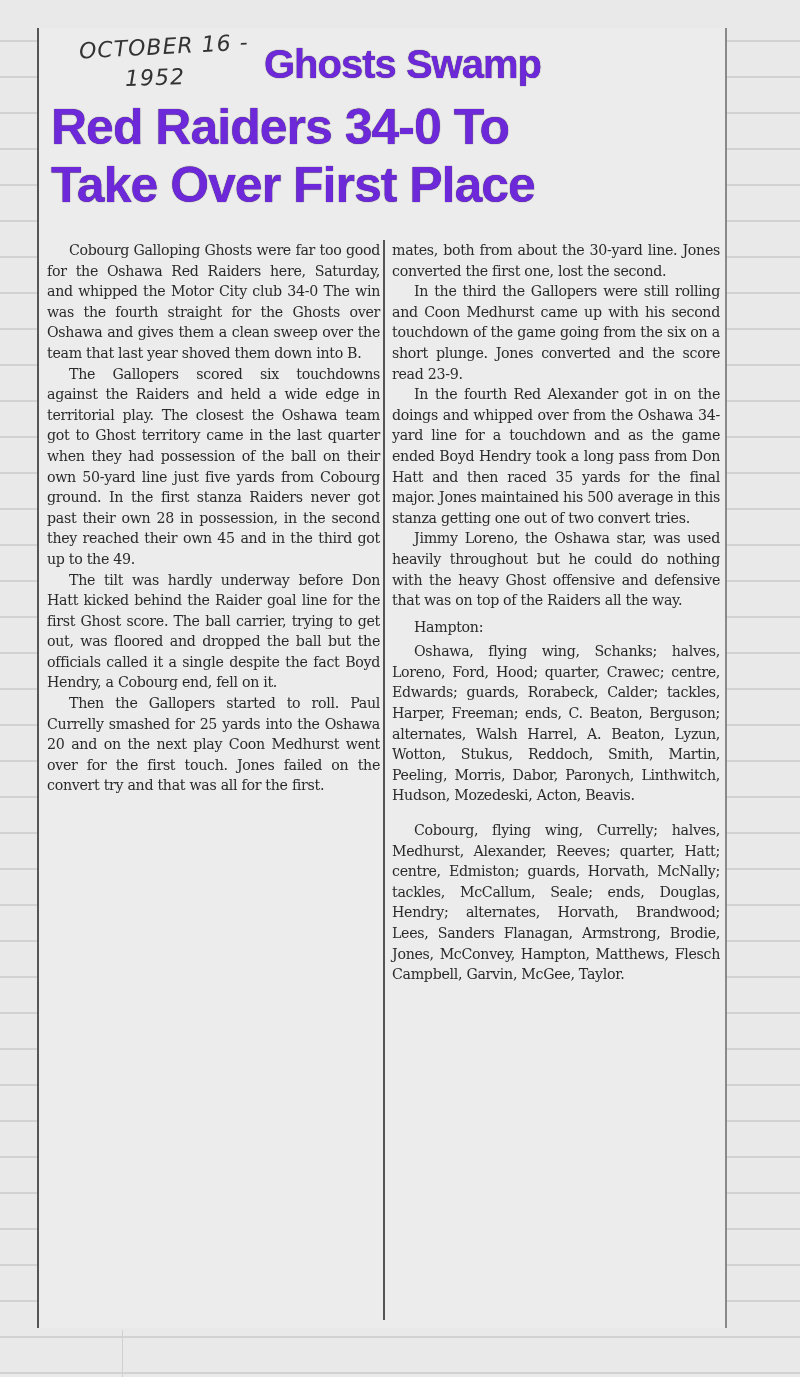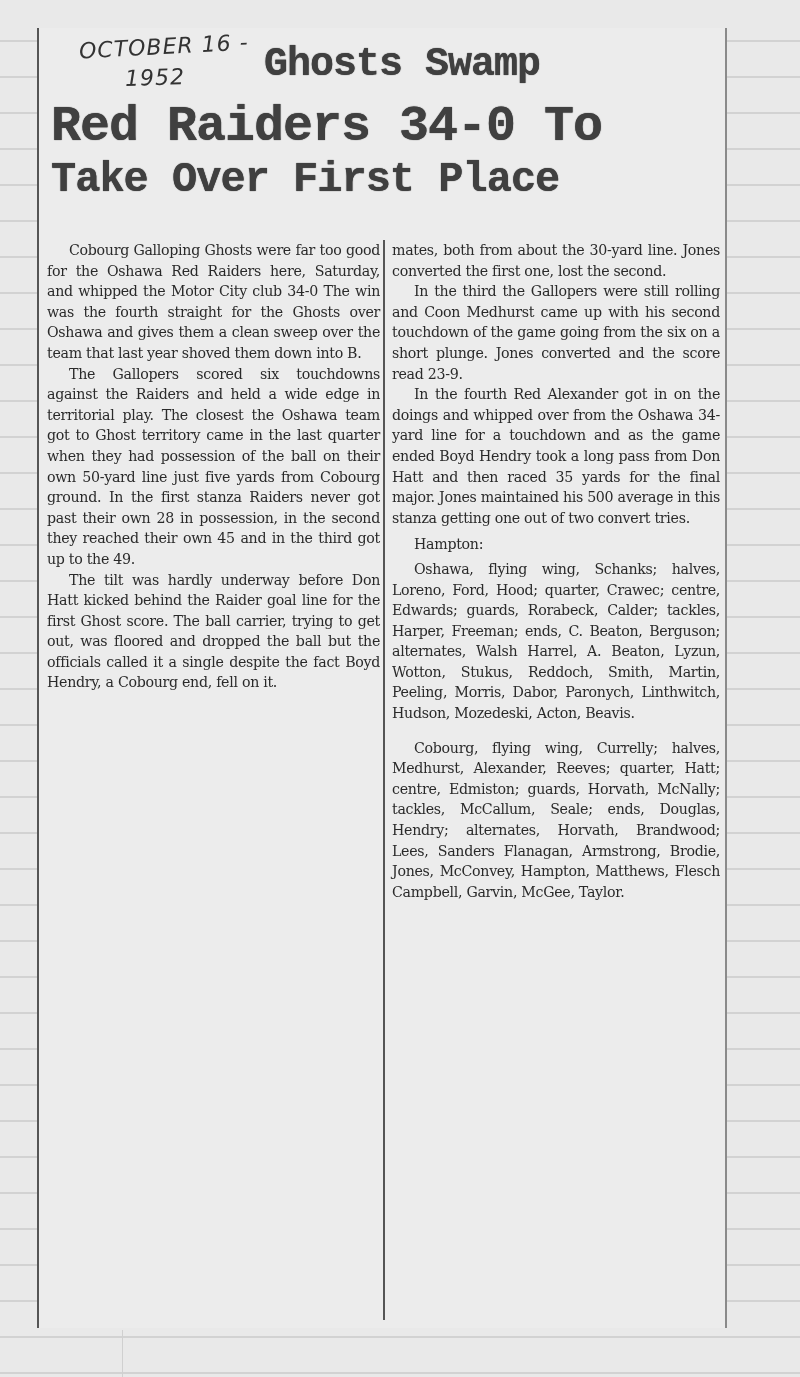--- a/index.html
+++ b/index.html
@@ -18,26 +18,26 @@
     border-left: 2px solid #555; border-right: 2px solid #8a8a8a;
     box-sizing: border-box;
   }
   .handwrite {
     position: absolute; font-family: "DejaVu Sans", sans-serif; color: #333;
     font-style: italic; font-size: 22px; letter-spacing: 1px;
   }
   .hw1 { left: 40px; top: 6px; transform: rotate(-3deg); }
   .hw2 { left: 86px; top: 37px; transform: rotate(-2deg); }
   .headline {
-    position: absolute; font-family: Liberation Mono, monospace; font-weight: bold; color: #404040;
+    position: absolute; font-family: Liberation Sans, sans-serif; font-weight: bold; color: #6d28d9;
     white-space: nowrap; text-shadow: 0 0 1px #222;
   }
   .h1 { left: 225px; top: 14px; font-size: 40px; letter-spacing: -1px; }
   .h2 { left: 12px; top: 70px; font-size: 50px; letter-spacing: -1px; }
-  .h3 { left: 12px; top: 128px; font-size: 42px; letter-spacing: -1px; }
+  .h3 { left: 12px; top: 128px; font-size: 50px; letter-spacing: -1px; }
   .col {
     position: absolute; top: 212px; font-family: "DejaVu Serif", serif; font-size: 14.2px;
     line-height: 20.6px; color: #2a2a2a; text-align: justify; letter-spacing: -0.3px;
   }
   .col-left { left: 8px; width: 333px; }
   .col-right { left: 353px; width: 328px; }
   .col p { margin: 0; text-indent: 22px; }
   .col p.noindent { text-indent: 0; }
   .divider { position: absolute; left: 344px; top: 212px; width: 2px; height: 1080px; background: #555; }
 </style>
@@ -51,25 +51,27 @@
   <div class="handwrite hw2">1952</div>
 
   <div class="headline h1">Ghosts Swamp</div>
   <div class="headline h2">Red Raiders 34-0 To</div>
   <div class="headline h3">Take Over First Place</div>
 
   <div class="col col-left">
     <p>Cobourg Galloping Ghosts were far too good for the Oshawa Red Raiders here, Saturday, and whipped the Motor City club 34-0 The win was the fourth straight for the Ghosts over Oshawa and gives them a clean sweep over the team that last year shoved them down into B.</p>
     <p>The Gallopers scored six touchdowns against the Raiders and held a wide edge in territorial play. The closest the Oshawa team got to Ghost territory came in the last quarter when they had possession of the ball on their own 50-yard line just five yards from Cobourg ground. In the first stanza Raiders never got past their own 28 in possession, in the second they reached their own 45 and in the third got up to the 49.</p>
     <p>The tilt was hardly underway before Don Hatt kicked behind the Raider goal line for the first Ghost score. The ball carrier, trying to get out, was floored and dropped the ball but the officials called it a single despite the fact Boyd Hendry, a Cobourg end, fell on it.</p>
+    <p>Then the Gallopers started to roll. Paul Currelly smashed for 25 yards into the Oshawa 20 and on the next play Coon Medhurst went over for the first touch. Jones failed on the convert try and that was all for the first.</p>
   </div>
 
   <div class="divider"></div>
 
   <div class="col col-right">
     <p class="noindent">mates, both from about the 30-yard line. Jones converted the first one, lost the second.</p>
     <p>In the third the Gallopers were still rolling and Coon Medhurst came up with his second touchdown of the game going from the six on a short plunge. Jones converted and the score read 23-9.</p>
     <p>In the fourth Red Alexander got in on the doings and whipped over from the Oshawa 34-yard line for a touchdown and as the game ended Boyd Hendry took a long pass from Don Hatt and then raced 35 yards for the final major. Jones maintained his 500 average in this stanza getting one out of two convert tries.</p>
+    <p>Jimmy Loreno, the Oshawa star, was used heavily throughout but he could do nothing with the heavy Ghost offensive and defensive that was on top of the Raiders all the way.</p>
     <p style="margin:6px 0 4px 0;">Hampton:</p>
     <p style="margin-bottom:14px;">Oshawa, flying wing, Schanks; halves, Loreno, Ford, Hood; quarter, Crawec; centre, Edwards; guards, Rorabeck, Calder; tackles, Harper, Freeman; ends, C. Beaton, Berguson; alternates, Walsh Harrel, A. Beaton, Lyzun, Wotton, Stukus, Reddoch, Smith, Martin, Peeling, Morris, Dabor, Paronych, Linthwitch, Hudson, Mozedeski, Acton, Beavis.</p>
     <p>Cobourg, flying wing, Currelly; halves, Medhurst, Alexander, Reeves; quarter, Hatt; centre, Edmiston; guards, Horvath, McNally; tackles, McCallum, Seale; ends, Douglas, Hendry; alternates, Horvath, Brandwood; Lees, Sanders Flanagan, Armstrong, Brodie, Jones, McConvey, Hampton, Matthews, Flesch Campbell, Garvin, McGee, Taylor.</p>
   </div>
 </div>
 
 </body></html>

